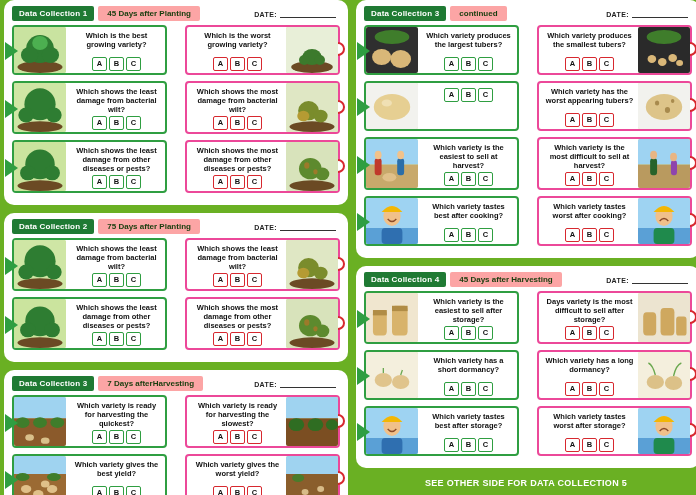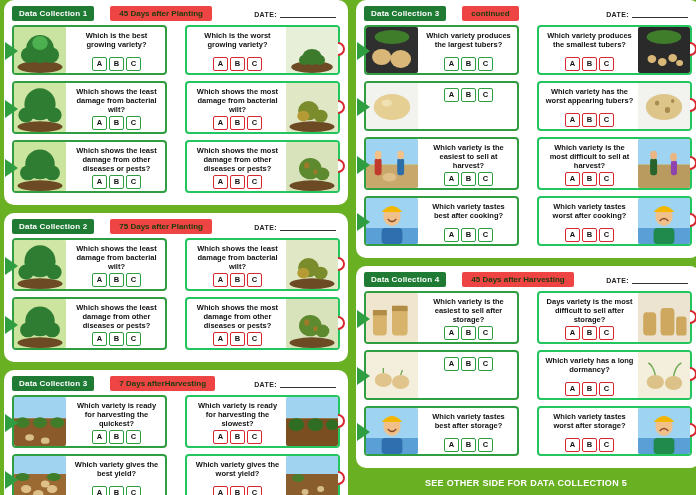--- a/index.html
+++ b/index.html
@@ -29,35 +29,35 @@
     margin:0 0 8px 0;
     padding:6px 8px 8px 8px;
     box-sizing:border-box;
     position:relative;
   }
 
   
   .hdr{
     display:flex;
     align-items:center;
-    gap:16px;
+    gap:4px;
     margin-bottom:4px;
   }
   .hdr .tag{
     background:#1f7a33;
     color:#ffffff;
     font-size:8px;
     font-weight:bold;
     padding:3px 7px;
     border-radius:2px;
     white-space:nowrap;
     letter-spacing:.2px;
   }
   .hdr .sub{
-    background:#ef4444;
+    background:#fca5a5;
     color:#173d0d;
     font-size:8px;
     font-weight:bold;
     padding:3px 9px;
     border-radius:2px;
     white-space:nowrap;
   }
   .datewrap{
     margin-left:auto;
     display:flex;
@@ -85,21 +85,21 @@
 
   
   .unit{
     flex:1 1 0;
     display:flex;
     align-items:stretch;
     position:relative;
     min-height:46px;
   }
   .unit.green{border:2px solid #2f9e41;border-radius:4px;background:#fff;}
-  .unit.red{border:2px solid #22c55e;border-radius:4px;background:#fff;}
+  .unit.red{border:2px solid #ec4899;border-radius:4px;background:#fff;}
 
   .thumb{
     width:52px;
     flex:0 0 52px;
     border-radius:2px;
     overflow:hidden;
     position:relative;
     background:#cfe6a0;
   }
   .thumb svg{display:block;width:100%;height:100%;}
@@ -880,20 +880,21 @@
                   <ellipse cx="20" cy="28" rx="10" ry="7"></ellipse>
                   <ellipse cx="40" cy="30" rx="10" ry="7"></ellipse>
                 </g>
                 <g stroke="#6aa84f" stroke-width="1.5" fill="none">
                   <path d="M20 21 l0 -5"></path>
                   <path d="M40 23 l2 -5"></path>
                 </g>
               </svg>
             </div>
             <div class="qbody">
+              <div class="qtext">Which variety has a short dormancy?</div>
               <div class="abc green">
                 <div class="chip">A</div>
                 <div class="chip">B</div>
                 <div class="chip">C</div>
               </div>
             </div>
             <div class="marker left">
               <div class="tri-green"></div>
             </div>
           </div>

